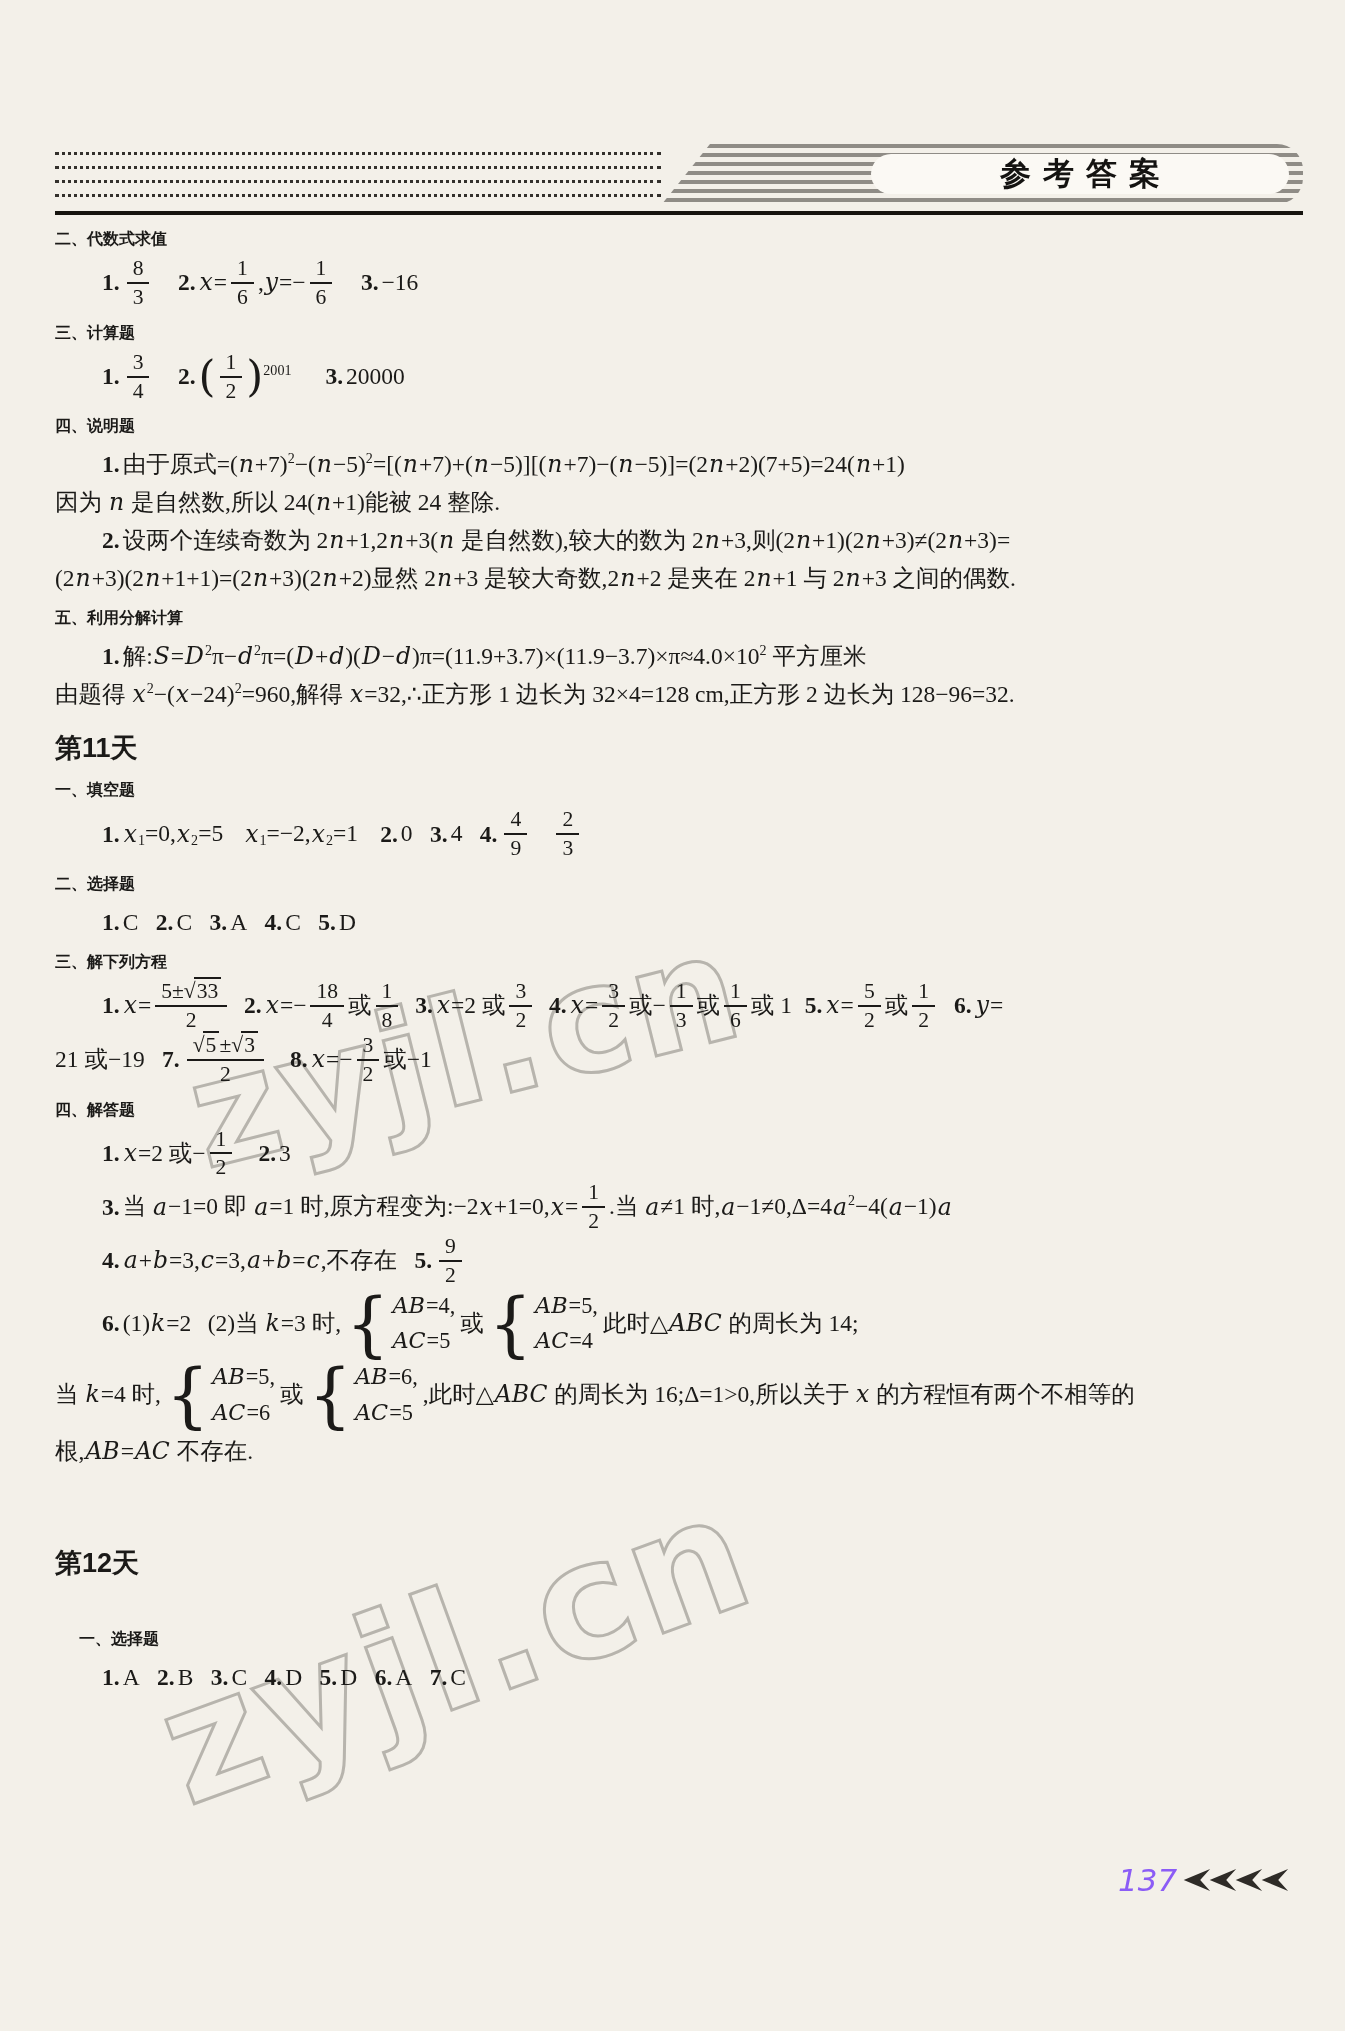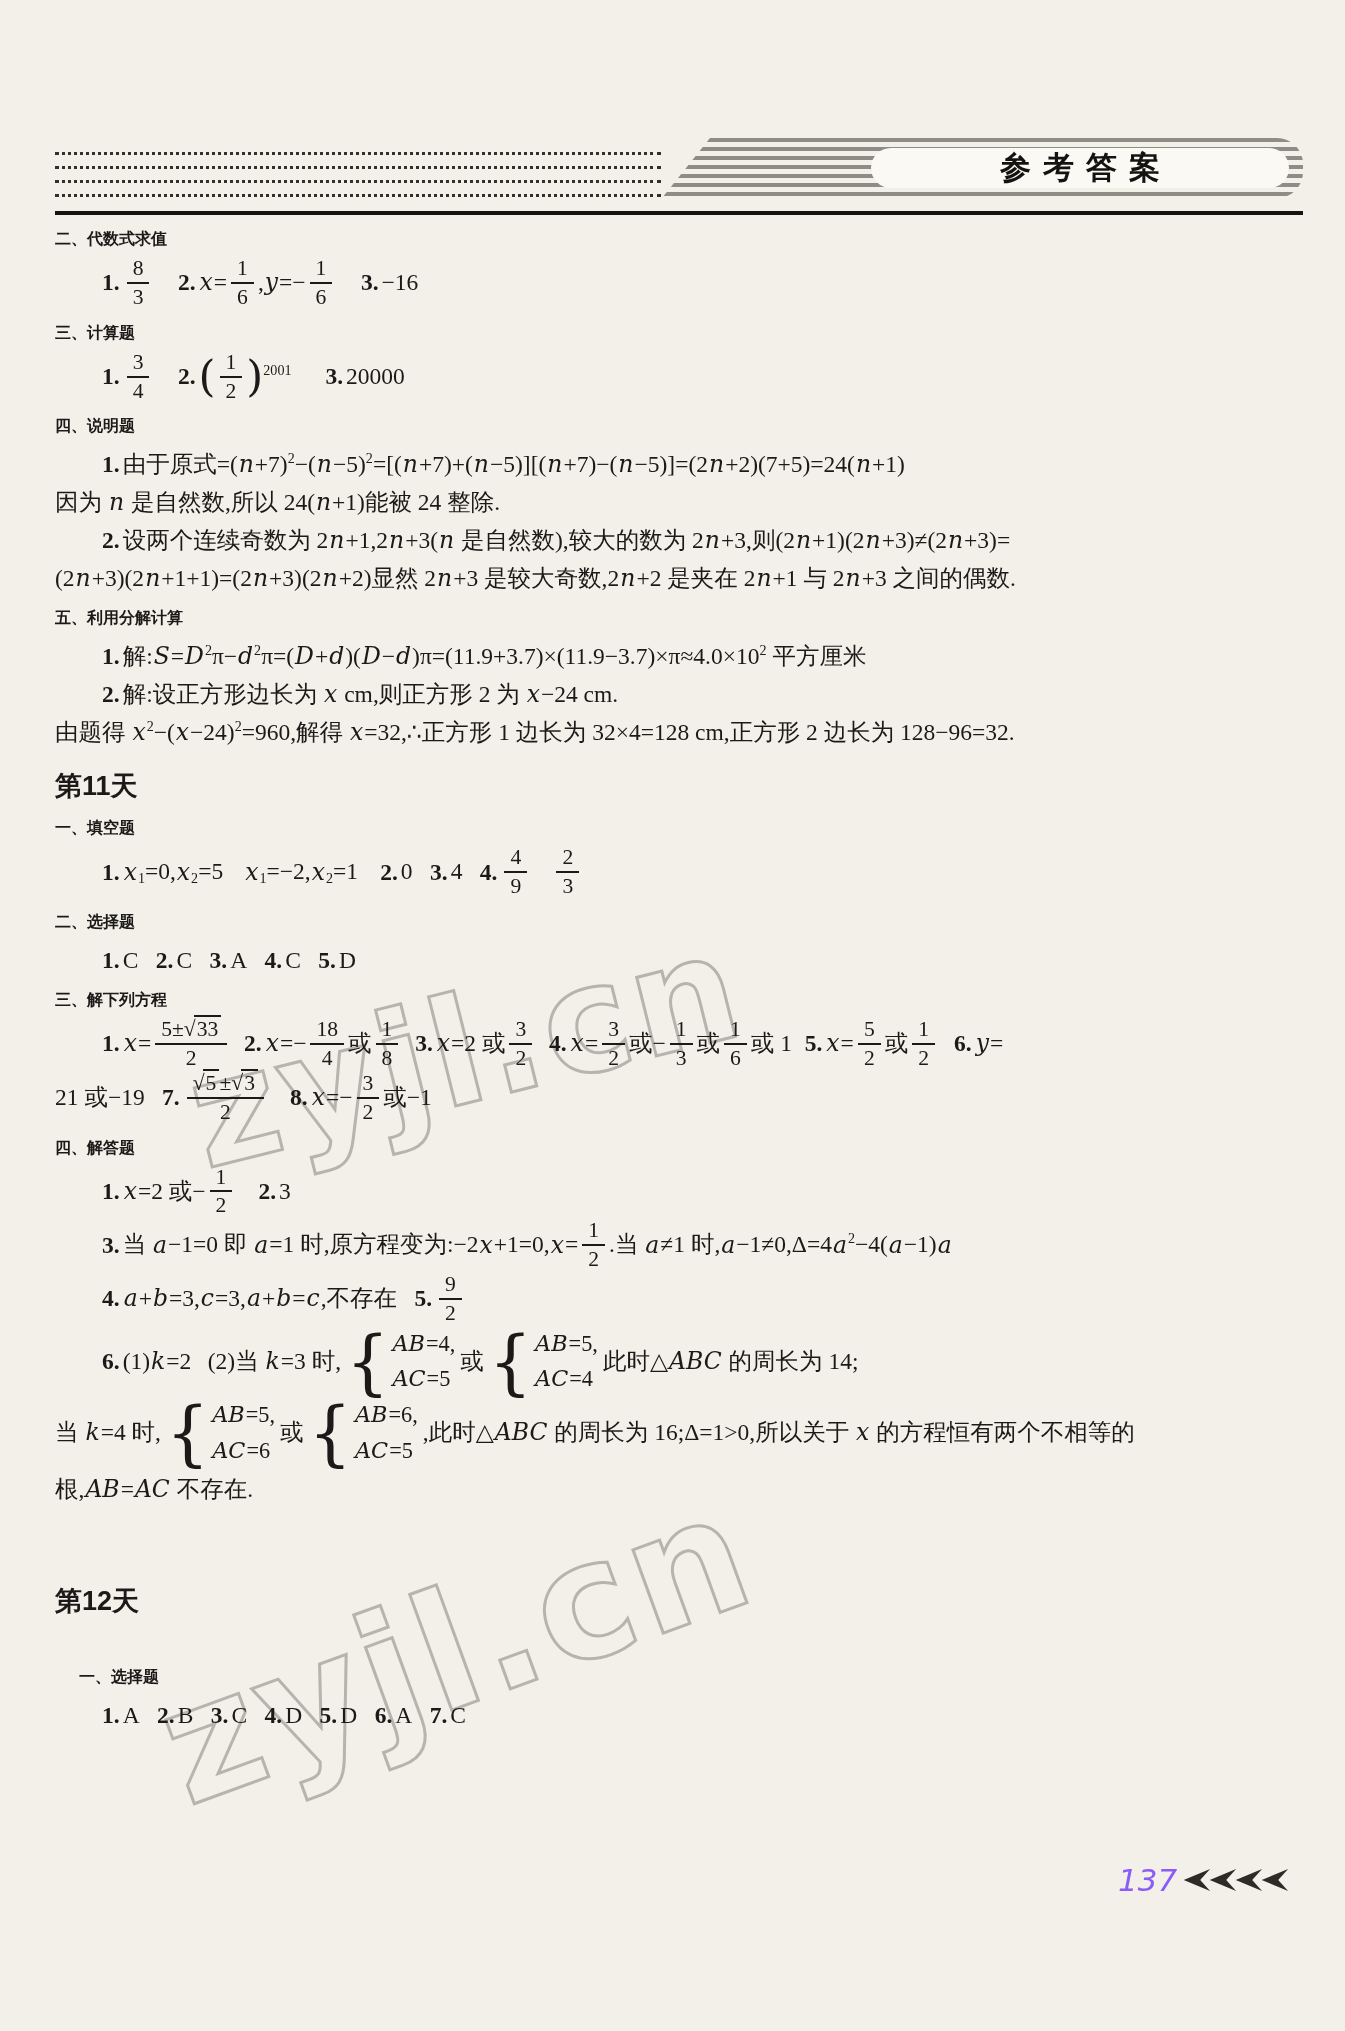--- a/index.html
+++ b/index.html
@@ -5,21 +5,21 @@
   html,body{margin:0;padding:0;}
   body{
     width:1345px;height:2031px;position:relative;overflow:hidden;
     background:#f3f0e9;color:#1b1a18;
     font-family:"Liberation Serif","DejaVu Serif",serif;
   }
   .page{position:absolute;inset:0;}
   
   .dotrow{position:absolute;left:55px;width:606px;height:0;border-top:3px dotted #33302c;}
   .banner{
-    position:absolute;left:662px;top:138px;width:641px;height:60px;
+    position:absolute;left:662px;top:144px;width:641px;height:60px;
     background:repeating-linear-gradient(to bottom,#8f8c86 0 4px,#f3f0e9 4px 9px);
     clip-path:path("M48 0 H615 A26 26 0 0 1 641 26 V34 A26 26 0 0 1 615 60 H0 Z");
   }
   .pill{
     position:absolute;left:209px;top:10px;width:418px;height:40px;background:#fbf9f4;
     border-radius:20px;display:flex;align-items:center;justify-content:center;
   }
   .pill span{
     font-family:"Liberation Sans","DejaVu Sans",sans-serif;font-weight:bold;
     font-size:31px;letter-spacing:12px;padding-left:12px;color:#141311;
@@ -126,21 +126,20 @@
         </span><span class="bigp">)</span><sup class="msup">2001</sup><span class="gap" style="width: 1.4em;"></span><span class="bseg">3.</span>20000</div>
 
     <div class="shead">四、说明题</div>
     <div class="mline ind"><span class="bseg">1.</span>由于原式=(<span class="it">n</span>+7)<sup class="msup">2</sup>−(<span class="it">n</span>−5)<sup class="msup">2</sup>=[(<span class="it">n</span>+7)+(<span class="it">n</span>−5)][(<span class="it">n</span>+7)−(<span class="it">n</span>−5)]=(2<span class="it">n</span>+2)(7+5)=24(<span class="it">n</span>+1)</div>
     <div class="mline">因为 <span class="it">n</span> 是自然数,所以 24(<span class="it">n</span>+1)能被 24 整除.</div>
     <div class="mline ind"><span class="bseg">2.</span>设两个连续奇数为 2<span class="it">n</span>+1,2<span class="it">n</span>+3(<span class="it">n</span> 是自然数),较大的数为 2<span class="it">n</span>+3,则(2<span class="it">n</span>+1)(2<span class="it">n</span>+3)≠(2<span class="it">n</span>+3)=</div>
     <div class="mline">(2<span class="it">n</span>+3)(2<span class="it">n</span>+1+1)=(2<span class="it">n</span>+3)(2<span class="it">n</span>+2)显然 2<span class="it">n</span>+3 是较大奇数,2<span class="it">n</span>+2 是夹在 2<span class="it">n</span>+1 与 2<span class="it">n</span>+3 之间的偶数.</div>
 
     <div class="shead">五、利用分解计算</div>
     <div class="mline ind"><span class="bseg">1.</span>解:<span class="it">S</span>=<span class="it">D</span><sup class="msup">2</sup>π−<span class="it">d</span><sup class="msup">2</sup>π=(<span class="it">D</span>+<span class="it">d</span>)(<span class="it">D</span>−<span class="it">d</span>)π=(11.9+3.7)×(11.9−3.7)×π≈4.0×10<sup class="msup">2</sup> 平方厘米</div>
-    <div class="mline ind"><span class="bseg">2.</span>解:设正方形边长为 <span class="it">x</span> cm,则正方形 2 为 <span class="it">x</span>−24 cm.</div>
     <div class="mline">由题得 <span class="it">x</span><sup class="msup">2</sup>−(<span class="it">x</span>−24)<sup class="msup">2</sup>=960,解得 <span class="it">x</span>=32,∴正方形 1 边长为 32×4=128 cm,正方形 2 边长为 128−96=32.</div>
 
     <div class="dayhead">第11天</div>
 
     <div class="shead">一、填空题</div>
     <div class="mline ind"><span class="bseg">1.</span><span class="it">x</span><sub class="msub">1</sub>=0,<span class="it">x</span><sub class="msub">2</sub>=5<span class="gap" style="width: 0.9em;"></span><span class="it">x</span><sub class="msub">1</sub>=−2,<span class="it">x</span><sub class="msub">2</sub>=1<span class="gap" style="width: 0.9em;"></span><span class="bseg">2.</span>0<span class="gap" style="width: 0.7em;"></span><span class="bseg">3.</span>4<span class="gap" style="width: 0.7em;"></span><span class="bseg">4.</span><span class="frac">
           <span class="fnum">4</span>
           <span class="fden">9</span>
         </span><span class="gap" style="width: 0.9em;"></span><span class="frac">
           <span class="fnum">2</span>

